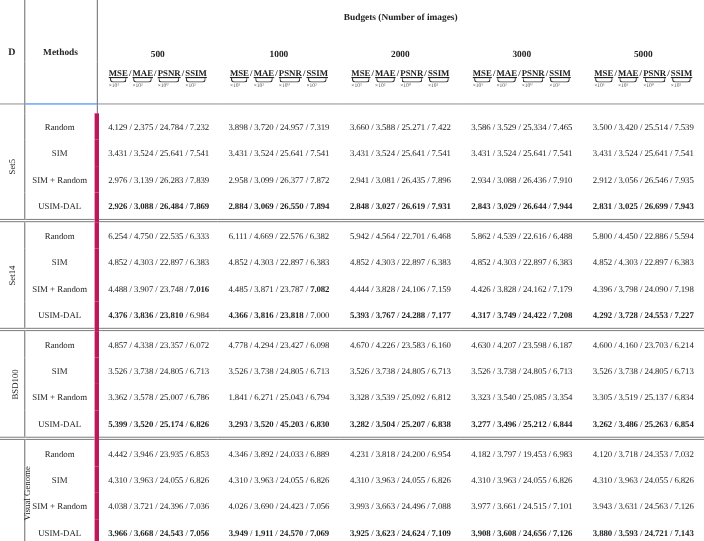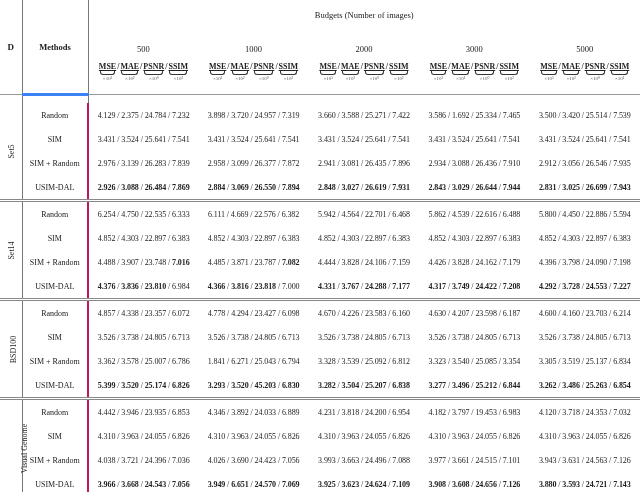--- a/index.html
+++ b/index.html
@@ -5,31 +5,31 @@
   html, body { margin: 0; padding: 0; background: #ffffff; }
   body { width: 640px; height: 492px; overflow: hidden; font-family: "Liberation Serif", "DejaVu Serif", serif; color: #222; }
   .wrap { position: relative; width: 640px; height: 492px; }
   table { border-collapse: collapse; width: 640px; table-layout: fixed; font-size: 8px; }
   td, th { padding: 0; text-align: center; vertical-align: middle; white-space: nowrap; }
   col.c-d { width: 22px; }
   col.c-m { width: 66px; }
   col.c-v { width: 110.4px; }
   .hdr-d { font-weight: bold; font-size: 9px; border-right: 1px solid #777; }
   .hdr-m { font-weight: bold; font-size: 8.5px; border-right: 1px solid #777; }
-  .hdr-budget { font-weight: normal; font-size: 8.5px; height: 30px; }
-  .hdr-num { font-weight: normal; font-size: 8.5px; height: 24px; vertical-align: bottom; padding-bottom: 2px;}
+  .hdr-budget { font-weight: bold; font-size: 8.5px; height: 30px; }
+  .hdr-num { font-weight: bold; font-size: 8.5px; height: 24px; vertical-align: bottom; padding-bottom: 2px;}
   .hdr-metrics { height: 32px; vertical-align: top; padding-top: 6px; }
-  .metric { display: inline-block; text-align: center; margin: 0 0px; }
+  .metric { display: inline-block; text-align: left; margin: 0 0px; }
   .metric .mname { font-weight: bold; font-size: 8px; text-decoration: underline; display: block; line-height: 9px; }
   .metric .brace { display: block; height: 3px; margin: 0 1px; border-bottom: 1px solid #333; border-left: 1px solid #333; border-right: 1px solid #333; border-radius: 0 0 3px 3px; }
   .metric .scale { display: block; font-size: 5px; color: #555; line-height: 7px; }
   .sep { font-weight: bold; font-size: 8px; vertical-align: top; display: inline-block; padding: 0 1px; }
   .header-row-last td { border-bottom: 1px solid #999; }
   .row td { height: 24px; }
-  .row td.method { border-right: 2px solid #be185d; font-size: 8px; }
+  .row td.method { border-right: 4px solid #be185d; font-size: 8px; }
   td.dname { border-right: 1px solid #777; }
   td.dname span { display: inline-block; transform: rotate(-90deg); white-space: nowrap; font-size: 8px; }
   .group-end td { border-bottom: 3px double #888; }
   .group-last td { border-bottom: 3px double #999; }
   .cell { font-size: 8px; letter-spacing: -0.1px; }
   .cell b { font-weight: bold; }
 </style>
 </head>
 <body>
 
@@ -40,21 +40,21 @@
         <col class="c-m">
       <col class="c-v">
         <col class="c-v">
         <col class="c-v">
         <col class="c-v">
         <col class="c-v">
     </colgroup>
     <thead>
       <tr>
         <td rowspan="3" class="hdr-d" style="border-bottom:1px solid #999;">D</td>
-        <td rowspan="3" class="hdr-m" style="border-bottom:3px solid #3b82f6;">Methods</td>
+        <td rowspan="3" class="hdr-m" style="border-bottom:1px solid #3b82f6;">Methods</td>
         <td colspan="5" class="hdr-budget">Budgets (Number of images)</td>
       </tr>
       <tr id="budget-row">
           <td class="hdr-num">500</td>
           <td class="hdr-num">1000</td>
           <td class="hdr-num">2000</td>
           <td class="hdr-num">3000</td>
           <td class="hdr-num">5000</td>
         </tr>
       <tr id="metric-row" class="header-row-last">
@@ -70,21 +70,21 @@
           <td style="height:8px;border-right:1px solid #777"></td>
           <td style="border-right:1px solid #777"></td>
           <td colspan="5"></td>
         </tr>
         <tr class="row">
           <td rowspan="4" class="dname" style="border-bottom: 3px double rgb(136, 136, 136);"><span>Set5</span></td>
           <td class="method">Random</td>
           <td class="cell"><span>4.129</span> / <span>2.375</span> / <span>24.784</span> / <span>7.232</span></td>
           <td class="cell"><span>3.898</span> / <span>3.720</span> / <span>24.957</span> / <span>7.319</span></td>
           <td class="cell"><span>3.660</span> / <span>3.588</span> / <span>25.271</span> / <span>7.422</span></td>
-          <td class="cell"><span>3.586</span> / <span>1.692</span> / <span>25.334</span> / <span>7.465</span></td>
+          <td class="cell"><span>3.586</span> / <span>3.529</span> / <span>25.334</span> / <span>7.465</span></td>
           <td class="cell"><span>3.500</span> / <span>3.420</span> / <span>25.514</span> / <span>7.539</span></td>
         </tr>
         <tr class="row">
           <td class="method">SIM</td>
           <td class="cell"><span>3.431</span> / <span>3.524</span> / <span>25.641</span> / <span>7.541</span></td>
           <td class="cell"><span>3.431</span> / <span>3.524</span> / <span>25.641</span> / <span>7.541</span></td>
           <td class="cell"><span>3.431</span> / <span>3.524</span> / <span>25.641</span> / <span>7.541</span></td>
           <td class="cell"><span>3.431</span> / <span>3.524</span> / <span>25.641</span> / <span>7.541</span></td>
           <td class="cell"><span>3.431</span> / <span>3.524</span> / <span>25.641</span> / <span>7.541</span></td>
         </tr>
@@ -126,21 +126,21 @@
           <td class="cell"><span>4.488</span> / <span>3.907</span> / <span>23.748</span> / <b>7.016</b></td>
           <td class="cell"><span>4.485</span> / <span>3.871</span> / <span>23.787</span> / <b>7.082</b></td>
           <td class="cell"><span>4.444</span> / <span>3.828</span> / <span>24.106</span> / <span>7.159</span></td>
           <td class="cell"><span>4.426</span> / <span>3.828</span> / <span>24.162</span> / <span>7.179</span></td>
           <td class="cell"><span>4.396</span> / <span>3.798</span> / <span>24.090</span> / <span>7.198</span></td>
         </tr>
         <tr class="row group-end">
           <td class="method">USIM-DAL</td>
           <td class="cell"><b>4.376</b> / <b>3.836</b> / <b>23.810</b> / <span>6.984</span></td>
           <td class="cell"><b>4.366</b> / <b>3.816</b> / <b>23.818</b> / <span>7.000</span></td>
-          <td class="cell"><b>4.331</b> / <b>3.767</b> / <b>24.288</b> / <b>7.177</b></td>
+          <td class="cell"><b>5.393</b> / <b>3.767</b> / <b>24.288</b> / <b>7.177</b></td>
           <td class="cell"><b>4.317</b> / <b>3.749</b> / <b>24.422</b> / <b>7.208</b></td>
           <td class="cell"><b>4.292</b> / <b>3.728</b> / <b>24.553</b> / <b>7.227</b></td>
         </tr>
         <tr class="row">
           <td rowspan="4" class="dname" style="border-bottom: 3px double rgb(136, 136, 136);"><span>BSD100</span></td>
           <td class="method">Random</td>
           <td class="cell"><span>4.857</span> / <span>4.338</span> / <span>23.357</span> / <span>6.072</span></td>
           <td class="cell"><span>4.778</span> / <span>4.294</span> / <span>23.427</span> / <span>6.098</span></td>
           <td class="cell"><span>4.670</span> / <span>4.226</span> / <span>23.583</span> / <span>6.160</span></td>
           <td class="cell"><span>4.630</span> / <span>4.207</span> / <span>23.598</span> / <span>6.187</span></td>
@@ -191,20 +191,20 @@
           <td class="method">SIM + Random</td>
           <td class="cell"><span>4.038</span> / <span>3.721</span> / <span>24.396</span> / <span>7.036</span></td>
           <td class="cell"><span>4.026</span> / <span>3.690</span> / <span>24.423</span> / <span>7.056</span></td>
           <td class="cell"><span>3.993</span> / <span>3.663</span> / <span>24.496</span> / <span>7.088</span></td>
           <td class="cell"><span>3.977</span> / <span>3.661</span> / <span>24.515</span> / <span>7.101</span></td>
           <td class="cell"><span>3.943</span> / <span>3.631</span> / <span>24.563</span> / <span>7.126</span></td>
         </tr>
         <tr class="row group-last">
           <td class="method">USIM-DAL</td>
           <td class="cell"><b>3.966</b> / <b>3.668</b> / <b>24.543</b> / <b>7.056</b></td>
-          <td class="cell"><b>3.949</b> / <b>6.651</b> / <b>24.570</b> / <b>7.069</b></td>
+          <td class="cell"><b>3.949</b> / <b>1.911</b> / <b>24.570</b> / <b>7.069</b></td>
           <td class="cell"><b>3.925</b> / <b>3.623</b> / <b>24.624</b> / <b>7.109</b></td>
           <td class="cell"><b>3.908</b> / <b>3.608</b> / <b>24.656</b> / <b>7.126</b></td>
           <td class="cell"><b>3.880</b> / <b>3.593</b> / <b>24.721</b> / <b>7.143</b></td>
         </tr>
       </tbody>
   </table>
 </div>
 
 </body></html>

